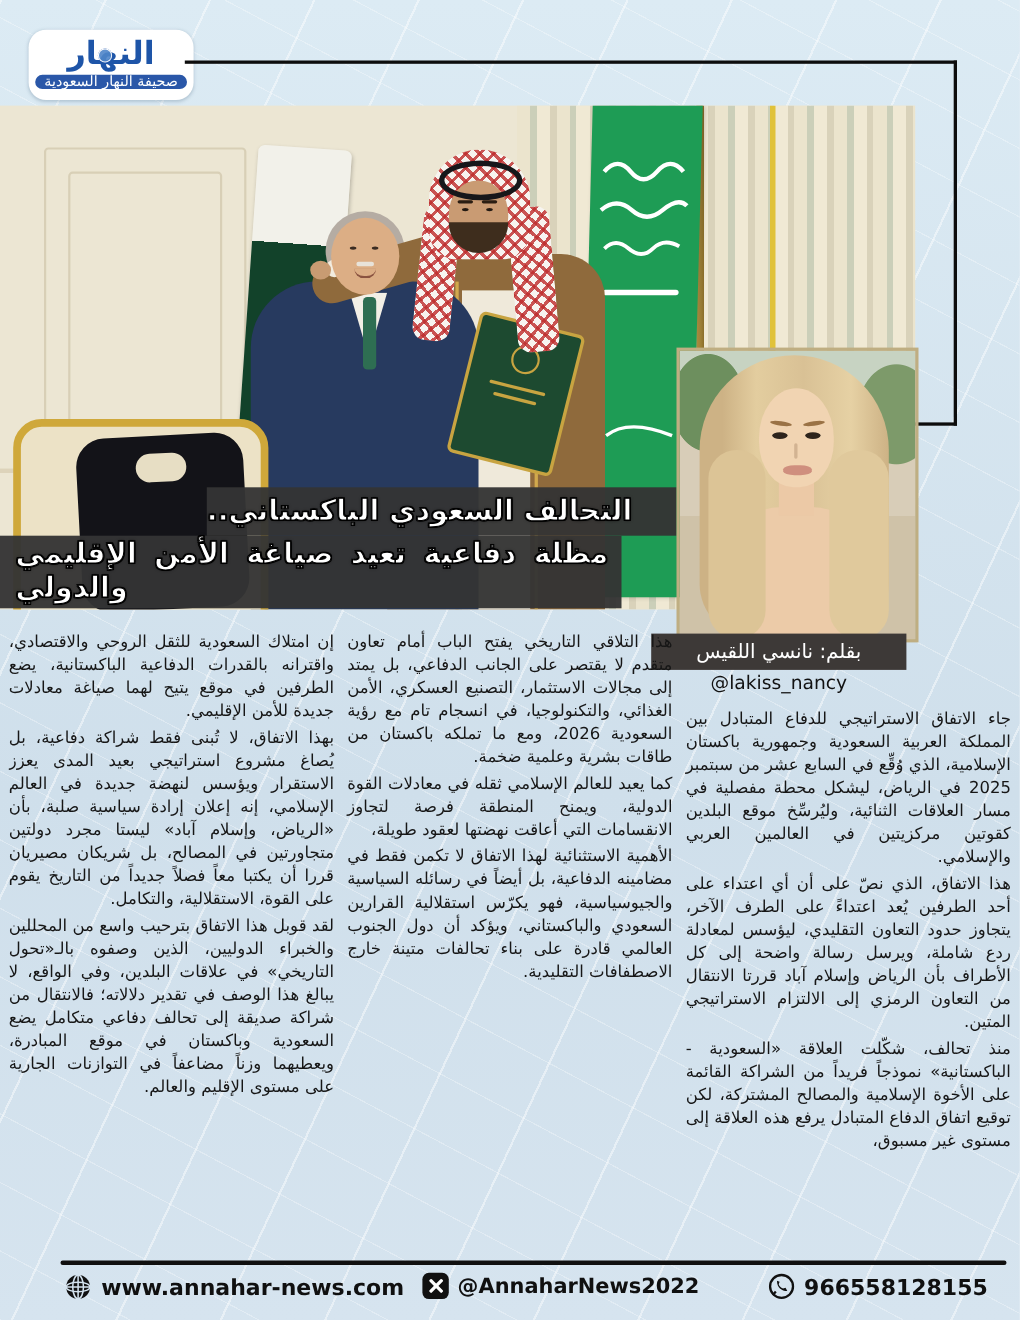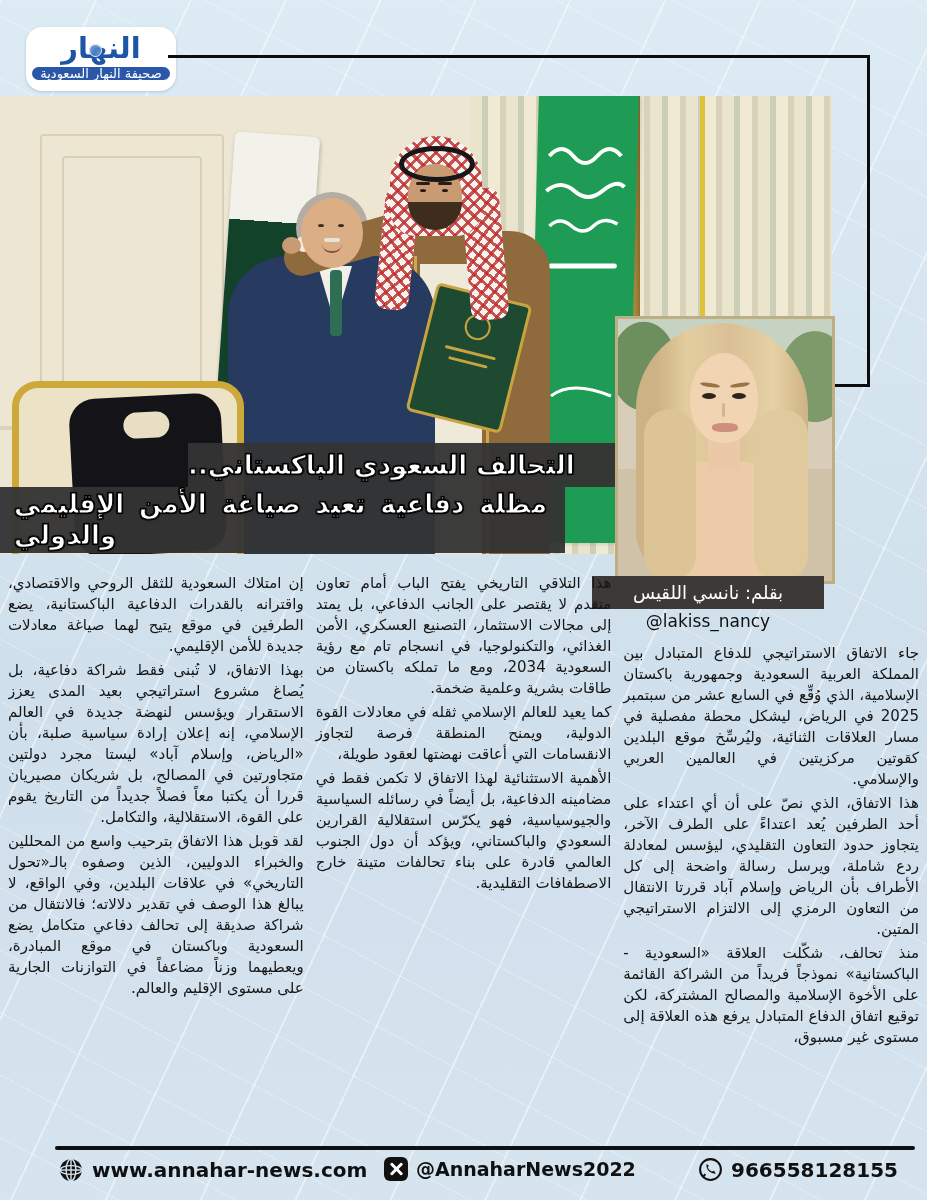--- a/index.html
+++ b/index.html
@@ -75,21 +75,21 @@
 
   
   .strip{background:rgba(52,52,52,.96);}
   .strip1{left:188px;top:443px;width:427px;height:44px;}
   .strip2{left:0;top:487px;width:565px;height:66px;}
   .headline-text{
     color:#fff;font-weight:bold;font-size:26px;line-height:1.2;direction:rtl;
     -webkit-text-stroke:1px #000;
     text-shadow:1px 1px 0 #000,-1px 1px 0 #000,1px -1px 0 #000,-1px -1px 0 #000,0 0 3px #000;}
   .strip1 .headline-text{text-align:left;line-height:44px;}
-  .strip2 .headline-text{padding:2px 18px 0 14px;text-align:justify;text-align-last:left;}
+  .strip2 .headline-text{padding:2px 12px 0 14px;text-align:justify;text-align-last:left;}
 
   
   .photo-author{left:615px;top:316px;width:214px;height:262px;border:3px solid #bfae82;overflow:hidden;
     background:
       radial-gradient(60px 80px at 12% 18%, #6d8f5e 0 55%, rgba(0,0,0,0) 56%),
       radial-gradient(70px 90px at 92% 22%, #7d9a6a 0 50%, rgba(0,0,0,0) 51%),
       linear-gradient(180deg,#c7d3c2 0 70px,#d8cdb8 70px 150px,#cfc2a8 150px);}
   .aw-hair{left:18px;top:4px;width:172px;height:256px;border-radius:86px 86px 48px 48px;
     background:linear-gradient(90deg,#cdb285 0 12%, #e3cd9f 30%, #d9c195 55%, #e6d1a4 80%, #cdb285 100%);}
   .aw-face{left:72px;top:34px;width:68px;height:90px;border-radius:50% 50% 46% 46%;background:#f1d4b2;}
@@ -226,21 +226,21 @@
   <div class="abs byline-box">بقلم: نانسي اللقيس</div>
   <div class="abs byline-handle">@lakiss_nancy</div>
 
   <div class="abs article">
     <div class="col col-right">
       <p>جاء الاتفاق الاستراتيجي للدفاع المتبادل بين المملكة العربية السعودية وجمهورية باكستان الإسلامية، الذي وُقِّع في السابع عشر من سبتمبر 2025 في الرياض، ليشكل محطة مفصلية في مسار العلاقات الثنائية، وليُرسِّخ موقع البلدين كقوتين مركزيتين في العالمين العربي والإسلامي.</p>
       <p>هذا الاتفاق، الذي نصّ على أن أي اعتداء على أحد الطرفين يُعد اعتداءً على الطرف الآخر، يتجاوز حدود التعاون التقليدي، ليؤسس لمعادلة ردع شاملة، ويرسل رسالة واضحة إلى كل الأطراف بأن الرياض وإسلام آباد قررتا الانتقال من التعاون الرمزي إلى الالتزام الاستراتيجي المتين.</p>
       <p>منذ تحالف، شكّلت العلاقة «السعودية - الباكستانية» نموذجاً فريداً من الشراكة القائمة على الأخوة الإسلامية والمصالح المشتركة، لكن توقيع اتفاق الدفاع المتبادل يرفع هذه العلاقة إلى مستوى غير مسبوق،</p>
     </div>
     <div class="col">
-      <p>هذا التلاقي التاريخي يفتح الباب أمام تعاون متقدم لا يقتصر على الجانب الدفاعي، بل يمتد إلى مجالات الاستثمار، التصنيع العسكري، الأمن الغذائي، والتكنولوجيا، في انسجام تام مع رؤية السعودية 2034، ومع ما تملكه باكستان من طاقات بشرية وعلمية ضخمة.</p>
+      <p>هذا التلاقي التاريخي يفتح الباب أمام تعاون متقدم لا يقتصر على الجانب الدفاعي، بل يمتد إلى مجالات الاستثمار، التصنيع العسكري، الأمن الغذائي، والتكنولوجيا، في انسجام تام مع رؤية السعودية 2026، ومع ما تملكه باكستان من طاقات بشرية وعلمية ضخمة.</p>
       <p>كما يعيد للعالم الإسلامي ثقله في معادلات القوة الدولية، ويمنح المنطقة فرصة لتجاوز الانقسامات التي أعاقت نهضتها لعقود طويلة،</p>
       <p>الأهمية الاستثنائية لهذا الاتفاق لا تكمن فقط في مضامينه الدفاعية، بل أيضاً في رسائله السياسية والجيوسياسية، فهو يكرّس استقلالية القرارين السعودي والباكستاني، ويؤكد أن دول الجنوب العالمي قادرة على بناء تحالفات متينة خارج الاصطفافات التقليدية.</p>
     </div>
     <div class="col">
       <p>إن امتلاك السعودية للثقل الروحي والاقتصادي، واقترانه بالقدرات الدفاعية الباكستانية، يضع الطرفين في موقع يتيح لهما صياغة معادلات جديدة للأمن الإقليمي.</p>
       <p>بهذا الاتفاق، لا تُبنى فقط شراكة دفاعية، بل يُصاغ مشروع استراتيجي بعيد المدى يعزز الاستقرار ويؤسس لنهضة جديدة في العالم الإسلامي، إنه إعلان إرادة سياسية صلبة، بأن «الرياض، وإسلام آباد» ليستا مجرد دولتين متجاورتين في المصالح، بل شريكان مصيريان قررا أن يكتبا معاً فصلاً جديداً من التاريخ يقوم على القوة، الاستقلالية، والتكامل.</p>
       <p>لقد قوبل هذا الاتفاق بترحيب واسع من المحللين والخبراء الدوليين، الذين وصفوه بالـ«تحول التاريخي» في علاقات البلدين، وفي الواقع، لا يبالغ هذا الوصف في تقدير دلالاته؛ فالانتقال من شراكة صديقة إلى تحالف دفاعي متكامل يضع السعودية وباكستان في موقع المبادرة، ويعطيهما وزناً مضاعفاً في التوازنات الجارية على مستوى الإقليم والعالم.</p>
     </div>
   </div>
 

